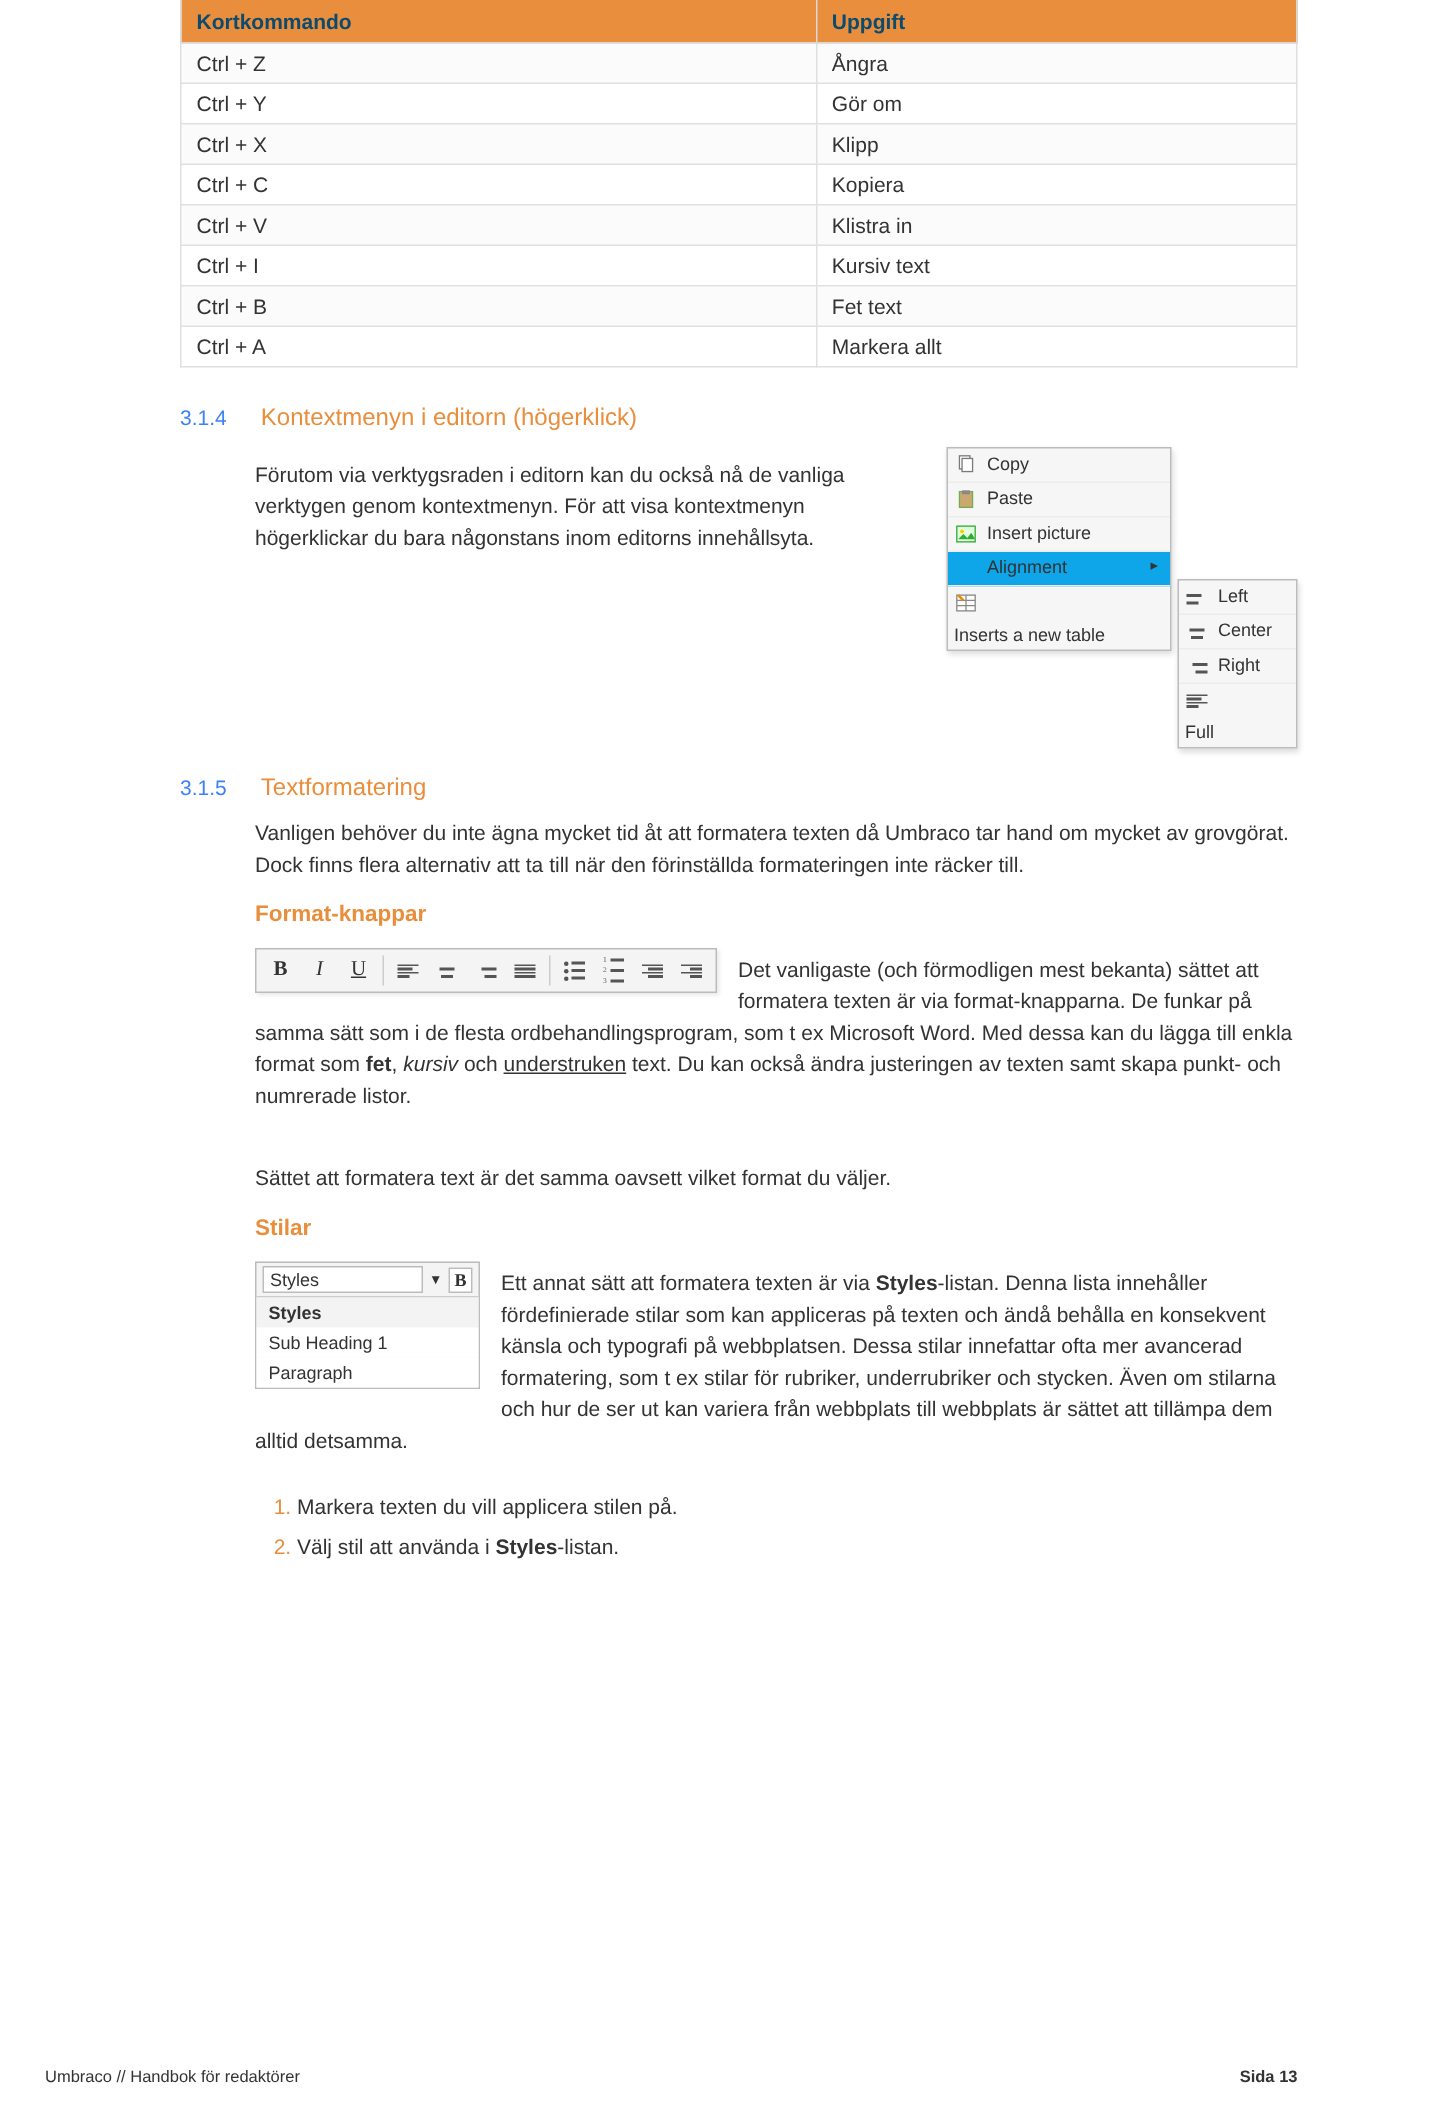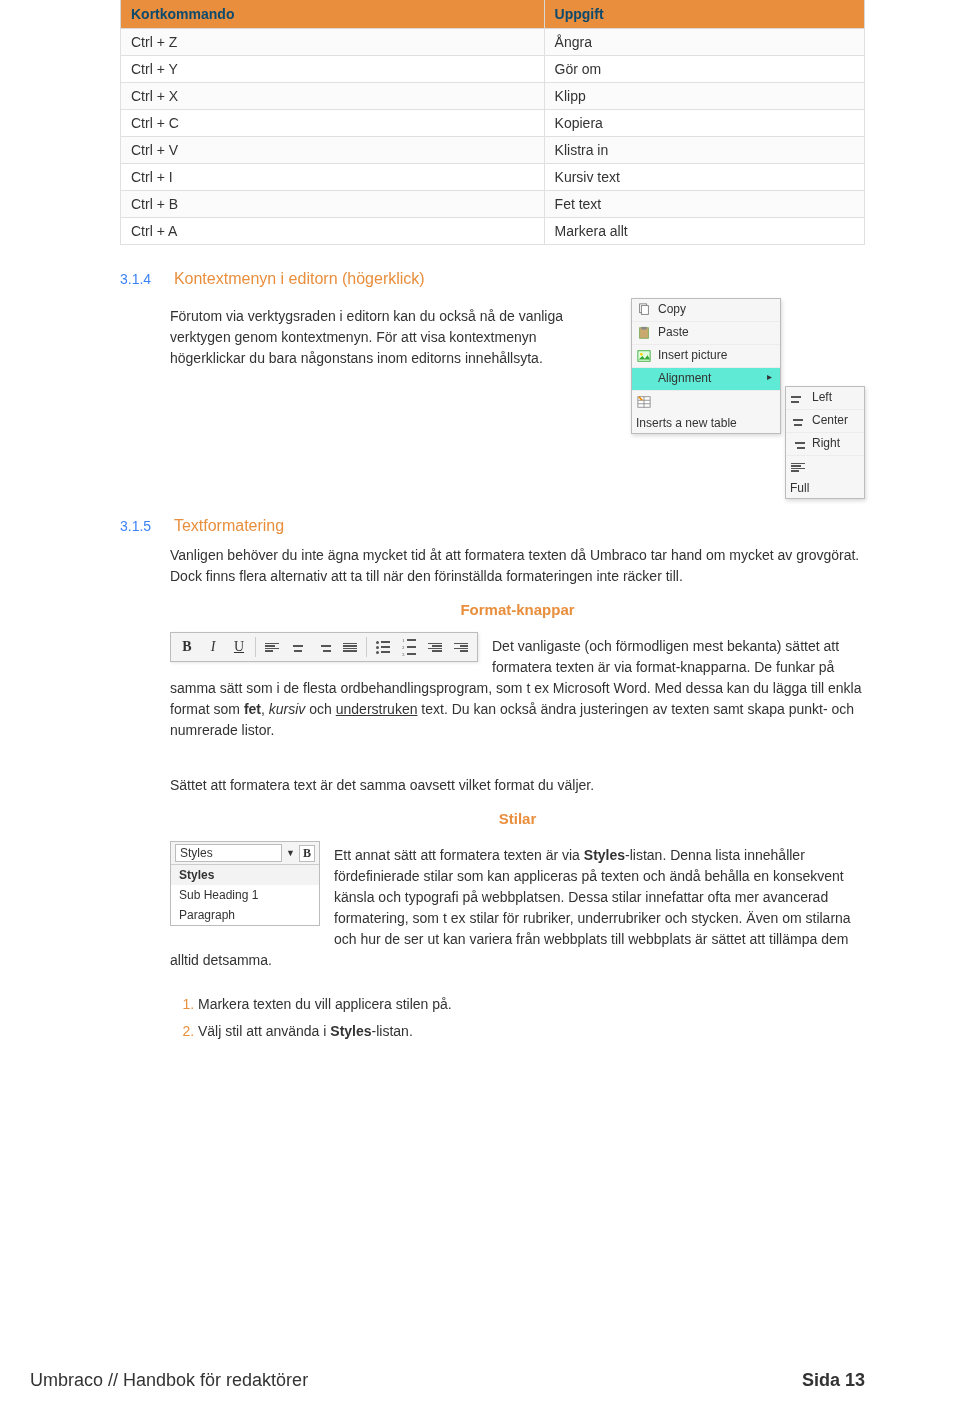--- a/index.html
+++ b/index.html
@@ -54,21 +54,20 @@
   }
   p.body {
     margin: 8px 0 14px 0;
     line-height: 1.5;
   }
   .sub-head {
     color: #e88e3c;
     font-weight: bold;
     font-size: 15px;
     margin: 14px 0 10px 0;
-    text-align: center;
   }
   
   .context-block {
     display: flex;
     gap: 18px;
     align-items: flex-start;
     margin-bottom: 10px;
   }
   .context-text { flex: 1; }
   .ctx-menus { display: flex; gap: 4px; align-items: flex-start; }
@@ -79,21 +78,21 @@
     box-shadow: 1px 2px 4px rgba(0,0,0,0.15);
     min-width: 150px;
   }
   .ctx-menu .row {
     display: flex; 
     padding: 3px 8px 3px 4px;
     border-bottom: 1px solid #ececec;
     gap: 6px;
   }
   .ctx-menu .row:last-child { border-bottom: none; flex-direction: column; }
-  .ctx-menu .row.hover { background: #5eead4; }
+  .ctx-menu .row.hover { background: #0ea5e9; }
   .ctx-menu .icon { width: 16px; height: 16px; display: inline-flex; align-items: center; justify-content: center; }
   .ctx-menu .row .arrow { margin-left: auto; font-size: 10px; }
   .ctx-sub { min-width: 80px; margin-top: 88px; }
   
   .fmt-block { overflow: hidden; }
   .fmt-toolbar {
     float: left;
     border: 1px solid #bcbcbc;
     background: #f4f4f4;
     padding: 4px 6px;
@@ -129,21 +128,21 @@
   .styles-dd .head .field {
     flex: 1; background: #fff; border: 1px solid #bcbcbc; padding: 1px 4px;
   }
   .styles-dd .opt { padding: 3px 8px; background: #fff; }
   .styles-dd .opt.bold { font-weight: bold; background: #f3f3f3; }
   .footer {
     position: absolute;
     bottom: 20px;
     left: 0; right: 0;
     padding: 0 95px 0 30px;
-    font-size: 18px;
+    font-size: 11px;
     display: flex; justify-content: space-between;
     color: #333;
   }
   .align-icon {
     display: inline-flex; flex-direction: column; gap: 1px;
     width: 14px;
   }
   .align-icon span { height: 1.5px; background: #555; display: block; }
   .list-icon {
     display: inline-flex; flex-direction: column; gap: 2px; width:14px;

